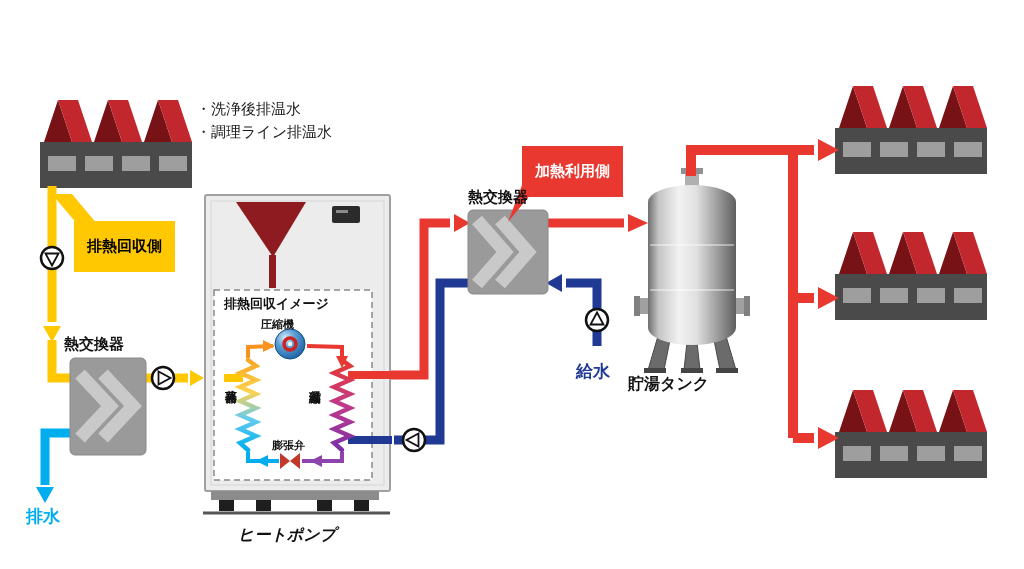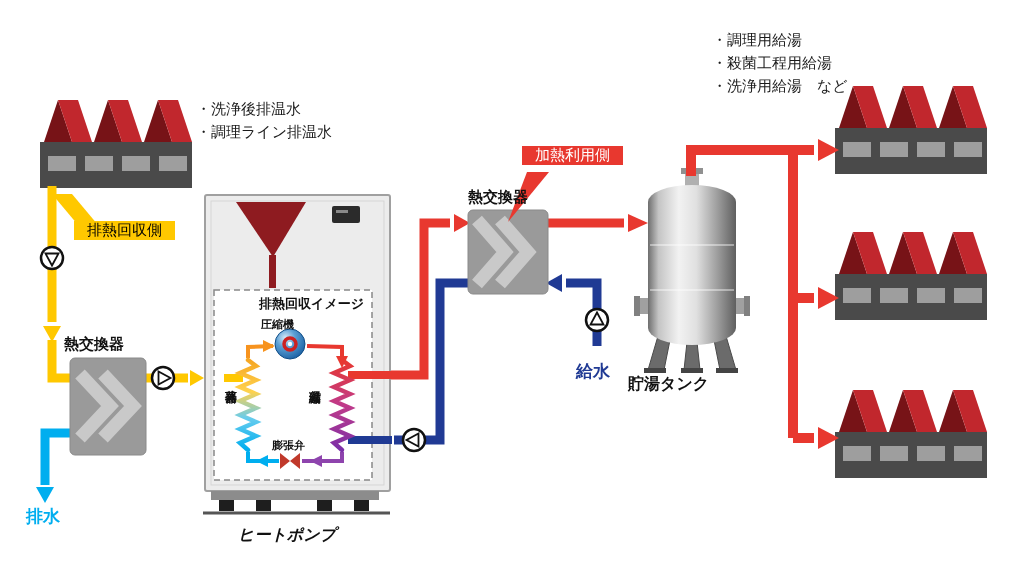--- a/index.html
+++ b/index.html
@@ -2,21 +2,21 @@
 <html><head>
 <meta charset="utf-8">
 <style>
   * { margin:0; padding:0; box-sizing:border-box; }
   html,body { background:#fff; }
   body { font-family:"Liberation Sans","DejaVu Sans",sans-serif; }
   .canvas { position:relative; width:1024px; height:569px; background:#fff; overflow:hidden; }
   .canvas > svg { position:absolute; left:0; top:0; }
   .lbl { position:absolute; font-size:15px; font-weight:bold; color:#111; white-space:nowrap; }
   .list { position:absolute; font-size:15px; font-weight:500; color:#1a1a1a; line-height:23px; white-space:nowrap; }
-  .badge { position:absolute; font-size:15px; font-weight:normal; padding:0 13px; white-space:nowrap; }
+  .badge { position:absolute; font-size:15px; font-weight:bold; padding:16px 13px; white-space:nowrap; }
   .badge-yellow { background:#FFC800; color:#000; }
   .badge-red { background:#E8382F; color:#fff; }
   .small { font-size:11px; font-weight:bold; }
   .vtext { writing-mode:vertical-rl; text-orientation:upright; font-size:12px; font-weight:bold; letter-spacing:1px; }
   .cyan { color:#00AEEF; font-size:17px; }
   .blue { color:#203A94; font-size:17px; }
 </style>
 </head>
 <body>
 
@@ -189,35 +189,30 @@
         <polygon points="590.5,324.5 603.5,324.5 597,312.5" stroke-width="1.8"></polygon>
       </g>
     </g>
   </svg>
 
   <div class="list" style="left:196px; top:97px;">
     <div>・洗浄後排温水</div>
     <div>・調理ライン排温水</div>
   </div>
 
-  <div class="list" style="left:712px; top:28px;">
-    <div>・調理用給湯</div>
-    <div>・殺菌工程用給湯</div>
-    <div>・洗浄用給湯　など</div>
-  </div>
 
   <div class="badge badge-yellow" style="left:74px; top:221px;">排熱回収側</div>
   <div class="badge badge-red" style="left:522px; top:146px;">加熱利用側</div>
 
   <div class="lbl" style="left:64px; top:335px;">熱交換器</div>
   <div class="lbl" style="left:468px; top:188px;">熱交換器</div>
   <div class="lbl" style="left:628px; top:374px; font-size:16px;">貯湯タンク</div>
   <div class="lbl" style="left:238px; top:525px; font-size:16px;font-style:italic;">ヒートポンプ</div>
   <div class="lbl cyan" style="left:26px; top:505px;">排水</div>
   <div class="lbl blue" style="left:576px; top:360px;">給水</div>
 
-  <div class="lbl" style="left:224px; top:295px; width:140px; text-align:right; font-size:13px;">排熱回収イメージ</div>
+  <div class="lbl" style="left:224px; top:295px; width:140px; text-align:left; font-size:13px;">排熱回収イメージ</div>
   <div class="lbl small" style="left:261px; top:317px;">圧縮機</div>
   <div class="lbl vtext" style="left:222px; top:380px;">蒸発器</div>
   <div class="lbl vtext" style="left:306px; top:380px;">凝縮器</div>
   <div class="lbl small" style="left:272px; top:438px;">膨張弁</div>
 
 </div>
 
 </body></html>

